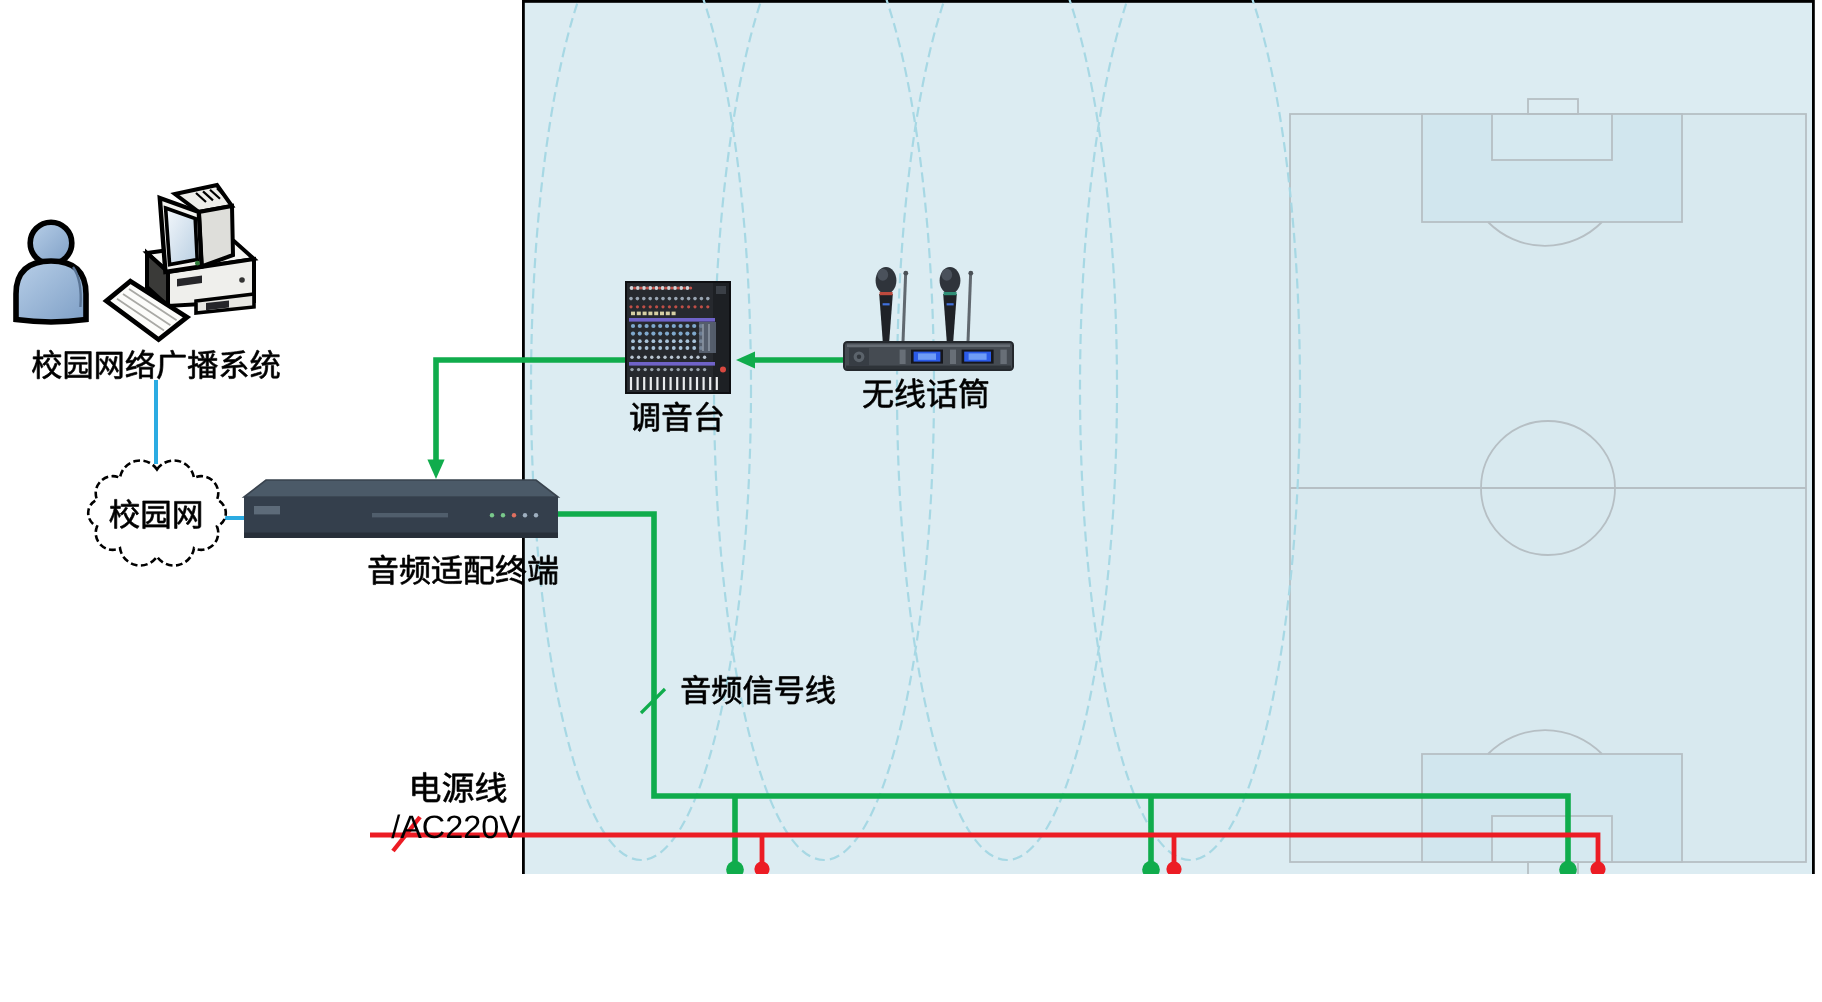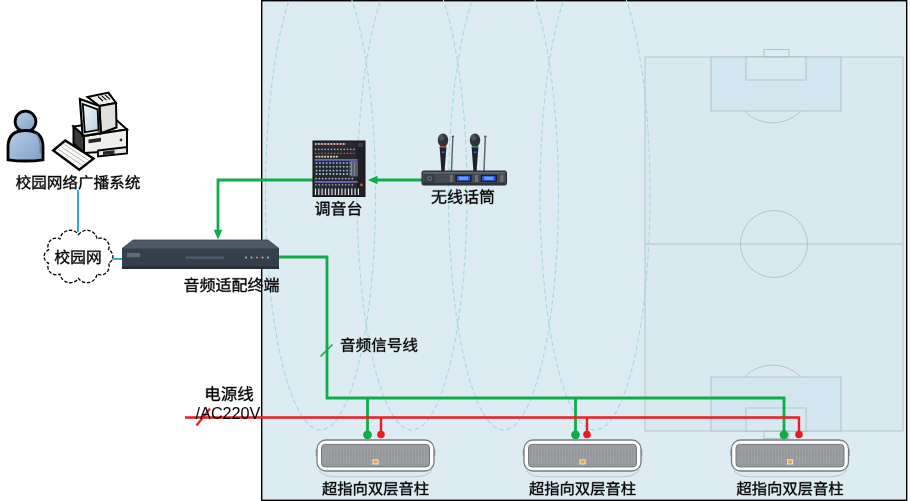--- a/index.html
+++ b/index.html
@@ -1,15 +1,15 @@
 <!DOCTYPE html>
 <html><head><meta charset="utf-8">
 <style>
 html,body{margin:0;padding:0;background:#fff;font-family:"Liberation Sans",sans-serif;}
-#stage{position:relative;width:911px;height:501px;overflow:hidden;}
+#stage{position:relative;width:911px;height:437px;overflow:hidden;}
 </style></head>
 <body>
 <div id="stage"><svg xmlns="http://www.w3.org/2000/svg" width="911" height="501" viewBox="0 0 911 501">
       <defs>
 <linearGradient id="pb" x1="0" y1="0" x2="1" y2="1">
  <stop offset="0" stop-color="#b8cfe8"></stop>
           <stop offset="1" stop-color="#7e9fc6"></stop>
 </linearGradient>
 <linearGradient id="scr" x1="0" y1="0" x2="1" y2="1">
  <stop offset="0" stop-color="#f4f8fc"></stop>

